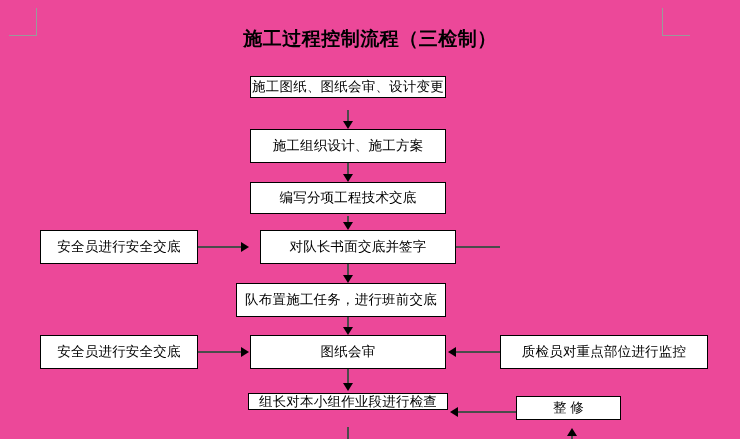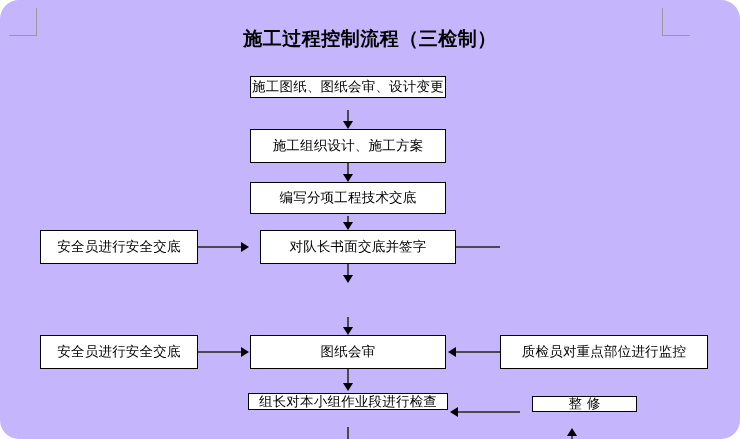--- a/index.html
+++ b/index.html
@@ -7,23 +7,22 @@
     padding: 0;
     background: #ffffff;
   }
   body {
     font-family: "DejaVu Sans", "Liberation Sans", sans-serif;
   }
   #page {
     position: relative;
     width: 740px;
     height: 439px;
-    background: #c4b5fd;
+    background: #ec4899;
     overflow: hidden;
-    border-radius: 19px;
   }
 
   
   .corner {
     position: absolute;
     width: 34px;
     height: 28px;
   }
   .corner .v {
     position: absolute;
@@ -141,33 +140,34 @@
   <div id="title">施工过程控制流程（三检制）</div>
 
   <div class="box" style="left:250px; top:76px; width:196px; height:22px;">施工图纸、图纸会审、设计变更</div>
 
   <div class="box" style="left:250px; top:129px; width:196px; height:34px;">施工组织设计、施工方案</div>
 
   <div class="box" style="left:250px; top:182px; width:196px; height:32px;">编写分项工程技术交底</div>
 
   <div class="box" style="left:260px; top:230px; width:196px; height:34px;">对队长书面交底并签字</div>
 
+  <div class="box" style="left:236px; top:283px; width:210px; height:34px;">队布置施工任务，进行班前交底</div>
 
   <div class="box" style="left:250px; top:335px; width:196px; height:34px;">图纸会审</div>
 
   <div class="box" style="left:248px; top:393px; width:200px; height:17px;">组长对本小组作业段进行检查</div>
 
   <div class="box" style="left:40px; top:230px; width:158px; height:34px;">安全员进行安全交底</div>
 
   <div class="box" style="left:40px; top:335px; width:158px; height:34px;">安全员进行安全交底</div>
 
 
   <div class="box" style="left:500px; top:335px; width:208px; height:34px;">质检员对重点部位进行监控</div>
 
-  <div class="box" style="left:532px; top:396px; width:105px; height:16px;">整  修</div>
+  <div class="box" style="left:516px; top:396px; width:105px; height:24px;font-family:Liberation Serif, serif;">整  修</div>
 
   <div class="vline" style="left:347px; top:110px; height:13px;"></div>
   <div class="arrow-down" style="left:343px; top:121px;"></div>
 
   <div class="vline" style="left:347px; top:163px; height:13px;"></div>
   <div class="arrow-down" style="left:343px; top:174px;"></div>
 
   <div class="vline" style="left:347px; top:216px; height:8px;"></div>
   <div class="arrow-down" style="left:343px; top:222px;"></div>
 

